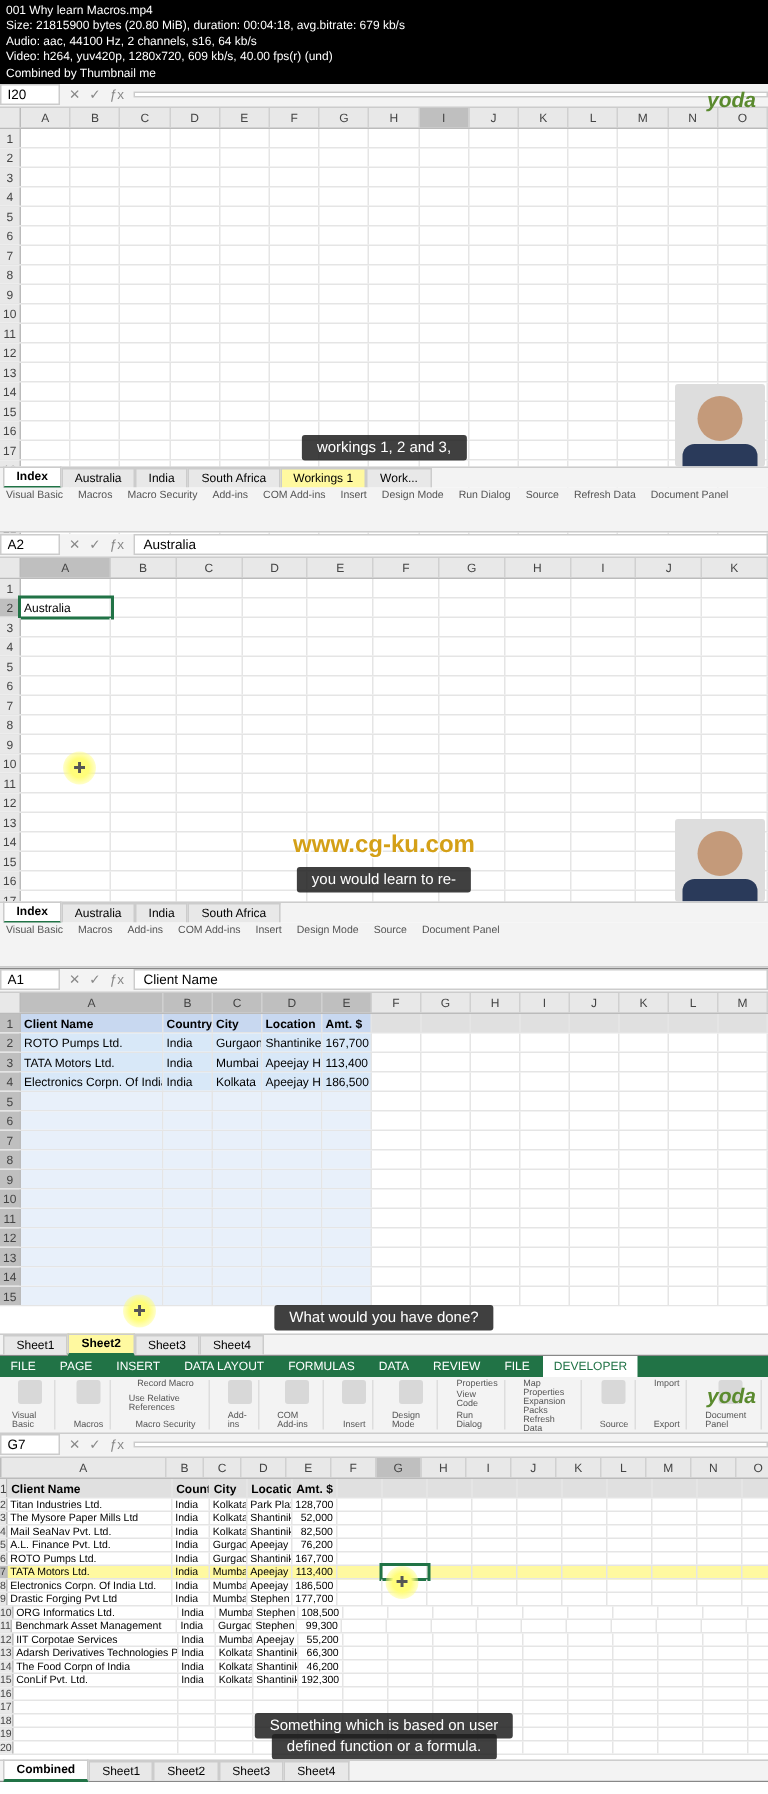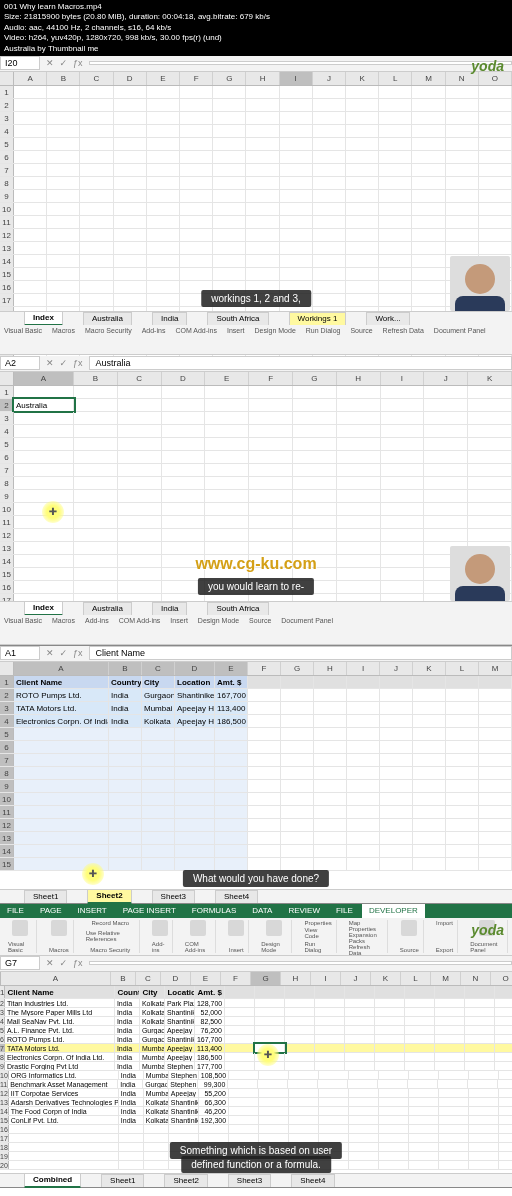--- a/index.html
+++ b/index.html
@@ -29,21 +29,21 @@
 .row-h { width: 14px; background: #e8e8e8; text-align: center; font-size: 8px; color: #444; border-right: 1px solid #bbb; line-height: 13px; }
 .row-h.sel { background: #bfbfbf; }
 .cell { flex: 1; min-width: 30px; border-right: 1px solid #e5e5e5; font-size: 8px; padding: 0 2px; line-height: 13px; overflow: hidden; white-space: nowrap; }
 .cell.sel { outline: 2px solid #217346; outline-offset: -2px; }
 .cell.active { outline: 2px solid #217346; background: #fff; }
 
 
 .caption { position: absolute; left: 50%; transform: translateX(-50%); background: rgba(30,30,30,0.85); color: #fff; font-size: 10px; padding: 3px 10px; border-radius: 2px; white-space: nowrap; }
 
 
-.sheet-tabs { display: flex; align-items: center; background: #f3f3f3; border-top: 1px solid #ccc; height: 14px; font-size: 8px; padding-left: 24px; gap: 20px; }
+.sheet-tabs { display: flex; align-items: center; background: #f3f3f3; border-top: 1px solid #ccc; height: 14px; font-size: 8px; padding-left: 2px; gap: 0; }
 .sheet-tab { padding: 0 8px; border: 1px solid #ccc; border-bottom: none; background: #e8e8e8; line-height: 12px; }
 .sheet-tab.active { background: #fff; font-weight: bold; border-bottom: 2px solid #217346; }
 .sheet-tab.hl { background: #fff9a0; }
 
 
 .ribbon { background: #f3f3f3; border-bottom: 1px solid #ccc; font-size: 7px; padding: 2px 4px; position: relative; height: 30px; }
 .ribbon-items { display: flex; gap: 10px; color: #555; }
 
 
 .popup { position: absolute; background: #fff; border: 1px solid #999; box-shadow: 2px 2px 4px rgba(0,0,0,0.2); padding: 10px 30px; font-size: 10px; }
@@ -76,22 +76,22 @@
 
 .section { position: relative; border-bottom: 1px solid #888; }
 </style>
 </head>
 <body>
 
 <div class="file-info">
   <div>001 Why learn Macros.mp4</div>
   <div>Size: 21815900 bytes (20.80 MiB), duration: 00:04:18, avg.bitrate: 679 kb/s</div>
   <div>Audio: aac, 44100 Hz, 2 channels, s16, 64 kb/s</div>
-  <div>Video: h264, yuv420p, 1280x720, 998 kb/s, 30.00 fps(r) (und)</div>
-  <div>Australia by Thumbnail me</div>
+  <div>Video: h264, yuv420p, 1280x720, 609 kb/s, 40.00 fps(r) (und)</div>
+  <div>Combined by Thumbnail me</div>
 </div>
 
 <div class="section" style="height:300px;">
   <div class="logo" style="top:2px;">
     <span>yoda</span>
   </div>
   <div class="formula-bar">
     <input class="name-box" value="I20" style="">
     <div class="fb-icons">
       <span>✕</span>
@@ -1134,21 +1134,21 @@
     <span class="sheet-tab">Sheet3</span>
     <span class="sheet-tab">Sheet4</span>
   </div>
 </div>
 
 <div class="section" style="height:284px;">
   <div class="office-tabs">
     <span class="otab">FILE</span>
     <span class="otab">PAGE</span>
     <span class="otab">INSERT</span>
-    <span class="otab">PAGE INSERT</span>
+    <span class="otab">DATA LAYOUT</span>
     <span class="otab">FORMULAS</span>
     <span class="otab">DATA</span>
     <span class="otab">REVIEW</span>
     <span class="otab">FILE</span>
     <span class="otab active">DEVELOPER</span>
   </div>
   <div class="ribbon-full">
     <div class="rf-group">
         <div class="rf-ico"></div>
         <span>Visual Basic</span>

